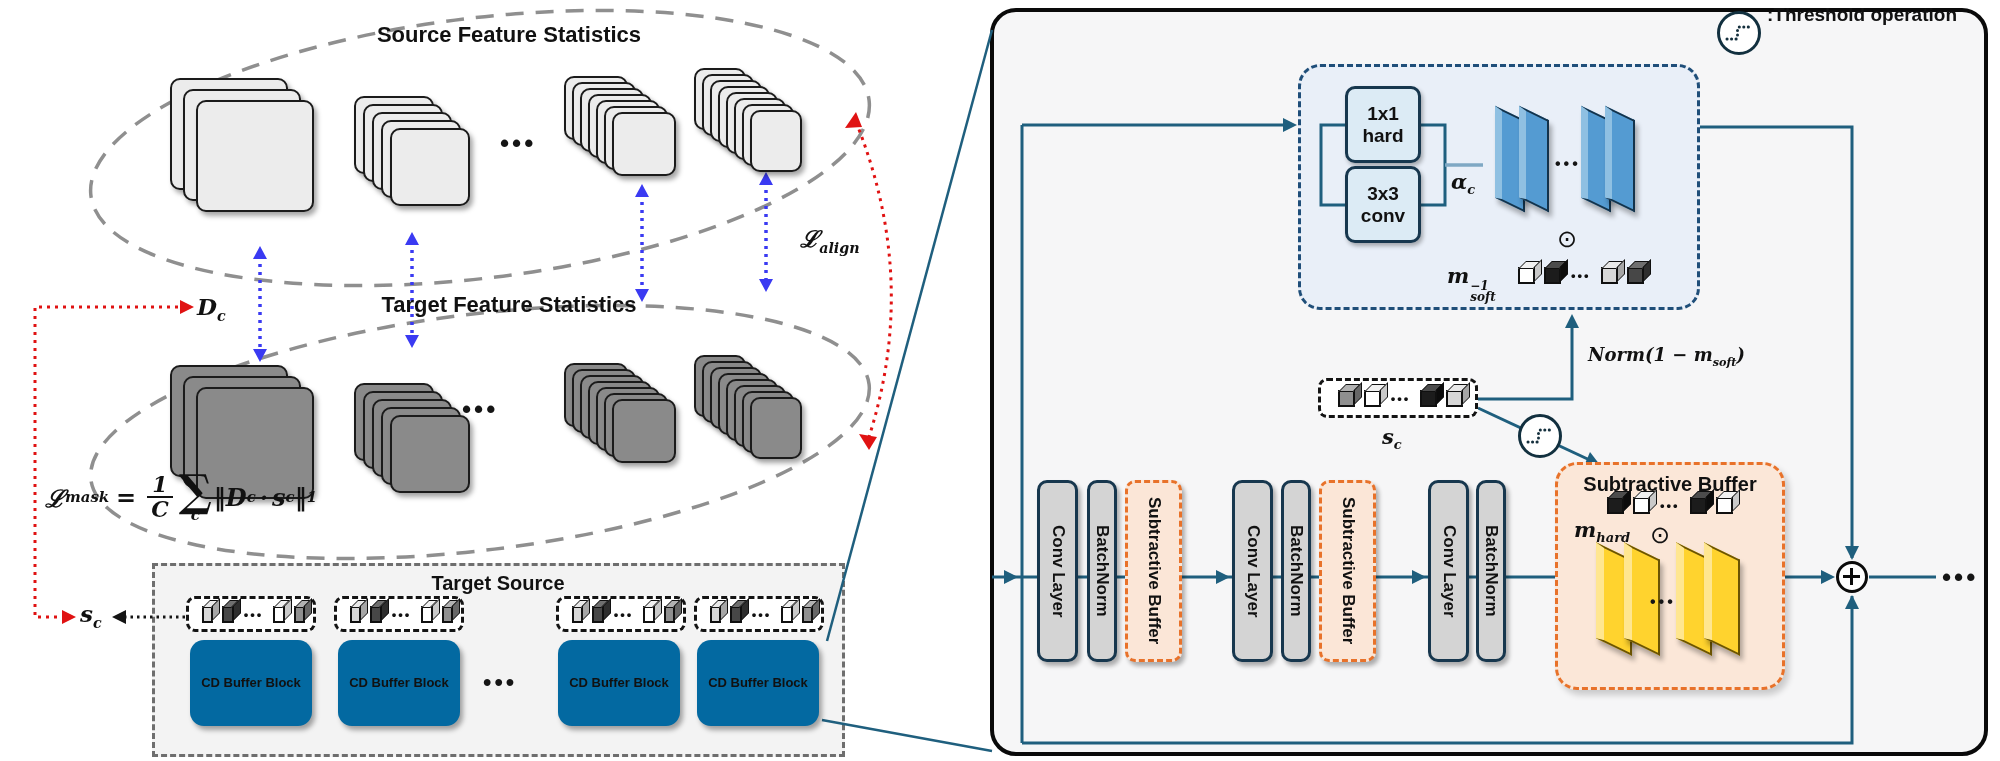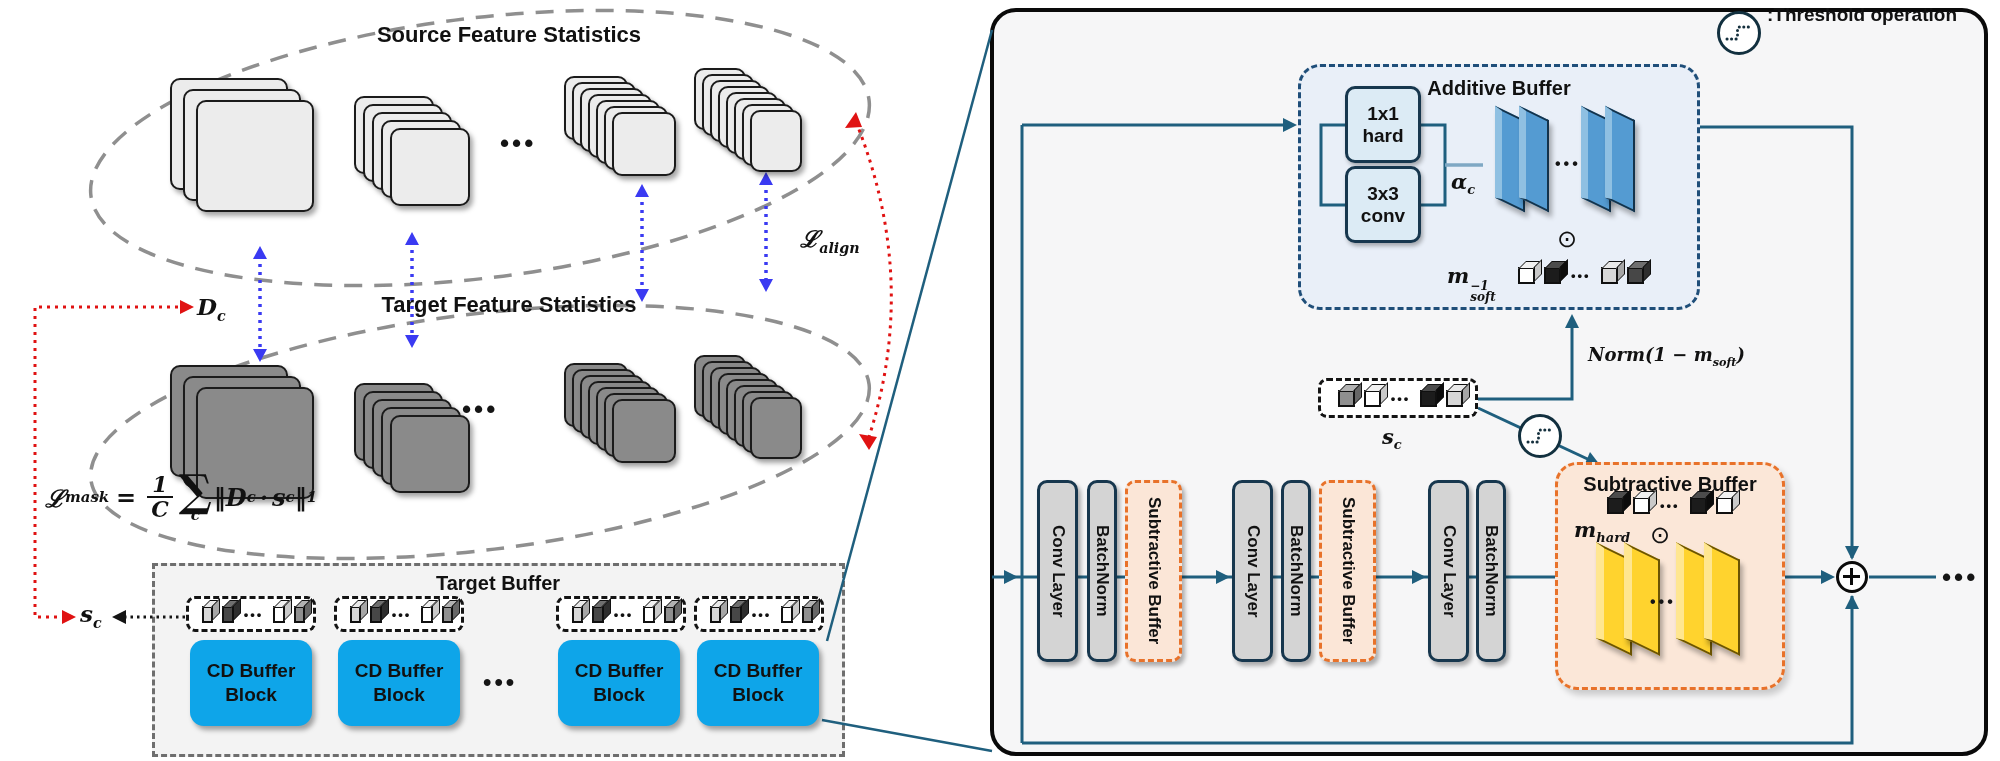--- a/index.html
+++ b/index.html
@@ -17,23 +17,23 @@
   
   .lbl{font-weight:bold;}
   .ellipse-lbl{font-size:22px;font-weight:bold;width:320px;text-align:center;}
   .panel-title{font-size:28px;font-weight:bold;letter-spacing:.2px;}
   .box-title{font-size:20px;font-weight:bold;}
   .math{font-family:"DejaVu Serif",serif;font-style:italic;font-weight:bold;}
   .math sub{font-size:.62em;}
   .bigdots{font-weight:bold;letter-spacing:3px;color:#151515;}
 
   
-  .cd-block{width:122px;height:86px;background:#0ea5e9;border-radius:14px;
+  .cd-block{width:122px;height:86px;background:#0369a1;border-radius:14px;
             box-shadow:3px 4px 5px rgba(0,0,0,.35);display:flex;align-items:center;
-            justify-content:center;text-align:center;font-size:19px;font-weight:bold;line-height:1.25;}
+            justify-content:center;text-align:center;font-size:13px;font-weight:bold;line-height:1.25;}
   .cube-box{height:36px;background:#fff;border:3px dashed #141414;border-radius:9px;
             display:flex;align-items:center;justify-content:center;padding:0 6px;box-sizing:border-box;}
 
   
   .cube{position:relative;width:17px;height:17px;box-sizing:border-box;border:2px solid #101010;
         background:var(--f);margin:0 2px 0 7px;display:inline-block;}
   .cube::before{content:"";position:absolute;left:-2px;top:-8px;width:100%;height:6px;
         background:var(--t);border:1px solid #101010;transform-origin:0 100%;transform:skewX(-45deg);}
   .cube::after{content:"";position:absolute;top:-2px;right:-9px;width:6px;height:100%;
         background:var(--s);border:1px solid #101010;transform-origin:0 0;transform:skewY(-45deg);}
@@ -251,21 +251,21 @@
     <span>‖</span>
       <span>D</span>
       <sub>c</sub>
     <span style="margin:0 4px;">·</span>
     <span>s</span>
       <sub>c</sub>
     <span>‖</span>
       <sub>1</sub>
   </div>
 
-  <div class="abs z2 box-title" style="left:398px;top:572px;width:200px;text-align:center;">Target Buffer</div>
+  <div class="abs z2 box-title" style="left:398px;top:572px;width:200px;text-align:center;">Target Source</div>
 
   <div class="abs z2 cube-box" style="left:186px;top:596px;width:130px;">
       <span class="cube cube-light"></span>
       <span class="cube cube-dark"></span>
       <span class="crow-dots">•••</span>
       <span class="cube cube-white"></span>
       <span class="cube cube-gray"></span>
     </div>
   <div class="abs z2 cube-box" style="left:334px;top:596px;width:130px;">
       <span class="cube cube-light"></span>
@@ -302,21 +302,20 @@
     </svg>
   </div>
   <div class="abs z2 lbl" style="left:1767px;top:4px;font-size:19px;">:Threshold operation</div>
 
   <div class="abs z2 add-box">
     <svg class="abs" style="left:0;top:0;" width="402" height="246" viewBox="0 0 402 246">
       <path d="M44 58 H20 V138 H44" fill="none" stroke="#1f5f7e" stroke-width="3"></path>
       <path d="M120 58 H144 V138 H120" fill="none" stroke="#1f5f7e" stroke-width="3"></path>
       <line x1="144" y1="98" x2="182" y2="98" stroke="#7fa8c4" stroke-width="3.5"></line>
     </svg>
-    <div class="abs box-title" style="left:0;top:10px;width:100%;text-align:center;">Additive Buffer</div>
     <div class="conv-mini" style="left:44px;top:19px;">1x1 hard</div>
     <div class="conv-mini" style="left:44px;top:99px;">3x3 conv</div>
     <div class="abs math" style="left:150px;top:102px;font-size:21px;">
       <span>α</span><sub>c</sub>
     </div>
     <div class="abs" style="left:194px;top:46px;width:62px;height:120px;">
       <div class="slab slab-blue" style="left:0;top:0;"></div>
       <div class="slab slab-blue" style="left:24px;top:0;"></div>
     </div>
     <div class="abs bigdots" style="left:254px;top:88px;font-size:16px;">•••</div>

